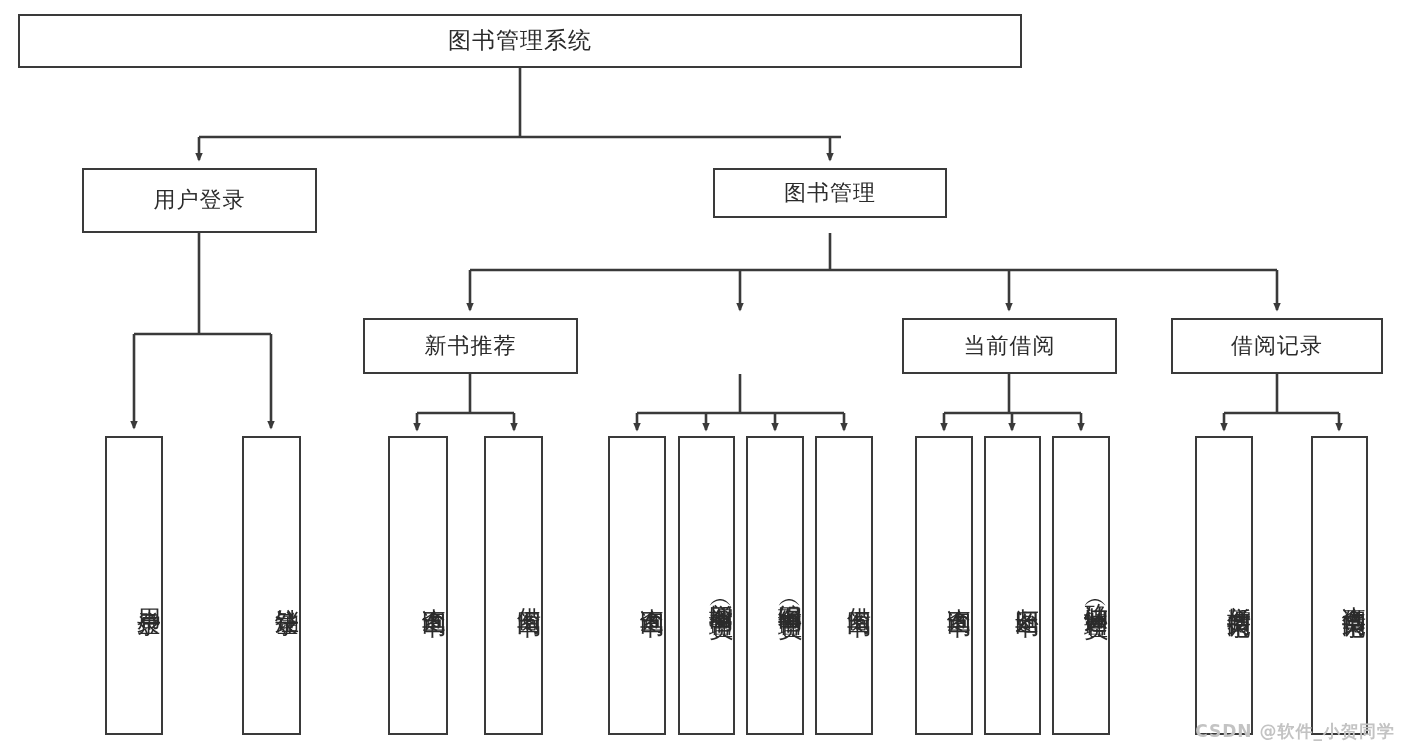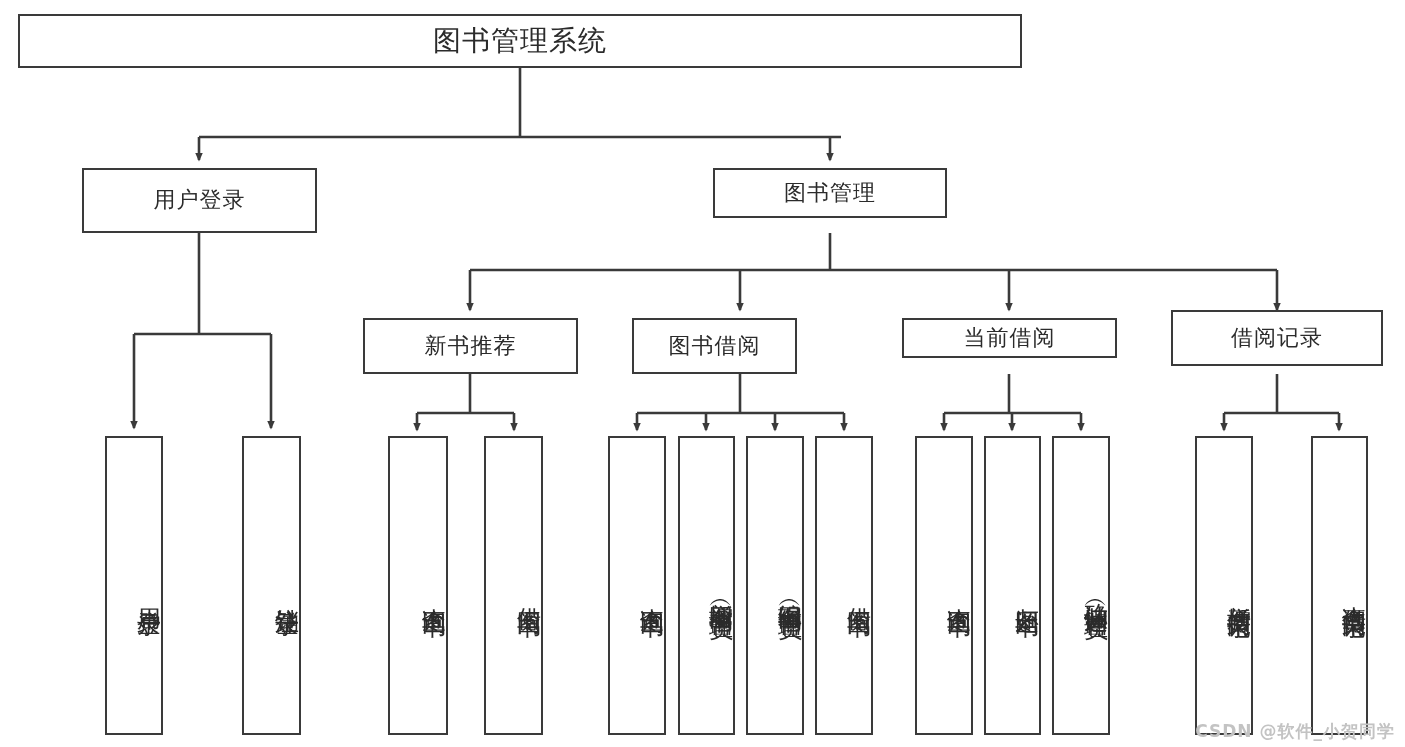--- a/index.html
+++ b/index.html
@@ -4,21 +4,21 @@
 <style>
   html,body{margin:0;padding:0;background:#ffffff;}
   body{width:1405px;height:747px;overflow:hidden;
        font-family:"DejaVu Sans","Liberation Sans",sans-serif;}
   #diagram-root{position:relative;width:1405px;height:747px;background:#fff;}
   svg#connectors{position:absolute;left:0;top:0;width:1405px;height:747px;}
   .node{position:absolute;box-sizing:border-box;background:#ffffff;
         border:2px solid #3a3a3a;display:flex;align-items:center;
         justify-content:center;color:#2b2b2b;}
   .node.h{font-size:22px;line-height:1.2;letter-spacing:1px;}
-  .node.root{font-size:28px;}
+  .node.root{font-size:23px;}
   .node.v{writing-mode:vertical-rl;text-orientation:upright;
           font-size:24px;line-height:1.05;letter-spacing:2px;
           padding-top:14px;align-items:flex-start;justify-content:center;}
   .node.v .vtxt{writing-mode:vertical-rl;text-orientation:upright;
                 display:block;white-space:nowrap;}
   #watermark{position:absolute;right:10px;bottom:4px;font-size:17px;
              color:#c3c3c3;white-space:nowrap;letter-spacing:1px;font-weight:bold;}
 </style>
 </head>
 <body>
@@ -82,27 +82,24 @@
   <div class="node h" style="left:82px;top:168px;width:235px;height:65px;">
     <span>用户登录</span>
   </div>
   <div class="node h" style="left:713px;top:168px;width:234px;height:50px;">
     <span>图书管理</span>
   </div>
 
   <div class="node h" style="left:363px;top:318px;width:215px;height:56px;justify-content:center;">
     <span>新书推荐</span>
   </div>
-  <div class="node h" style="left:632px;top:318px;width:165px;height:56px;">
-    <span>图书借阅</span>
-  </div>
-  <div class="node h" style="left:902px;top:318px;width:215px;height:40px;">
+  <div class="node h" style="left:902px;top:318px;width:215px;height:56px;">
     <span>当前借阅</span>
   </div>
-  <div class="node h" style="left:1171px;top:310px;width:212px;height:56px;">
+  <div class="node h" style="left:1171px;top:318px;width:212px;height:56px;">
     <span>借阅记录</span>
   </div>
 
   <div class="node v" style="left:105px;top:436px;width:58px;height:299px;">
     <span class="vtxt">用户登录</span>
   </div>
   <div class="node v" style="left:242px;top:436px;width:59px;height:299px;">
     <span class="vtxt">注销登录</span>
   </div>
 

